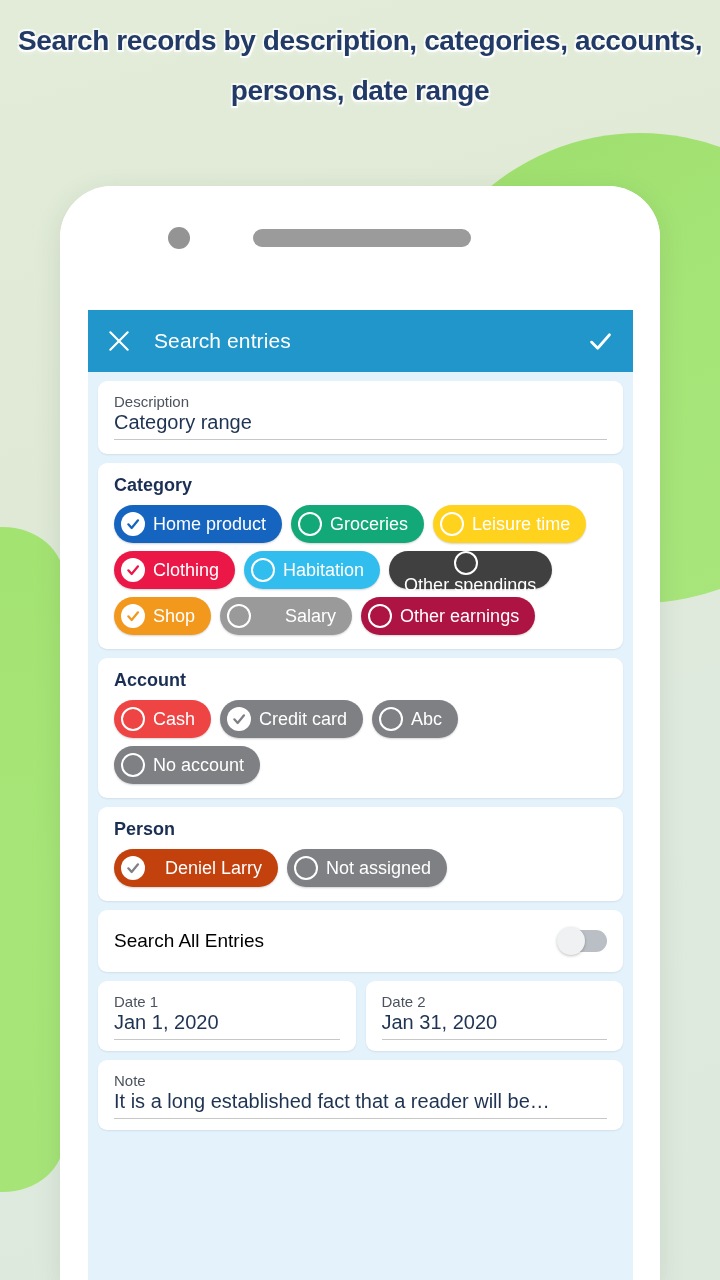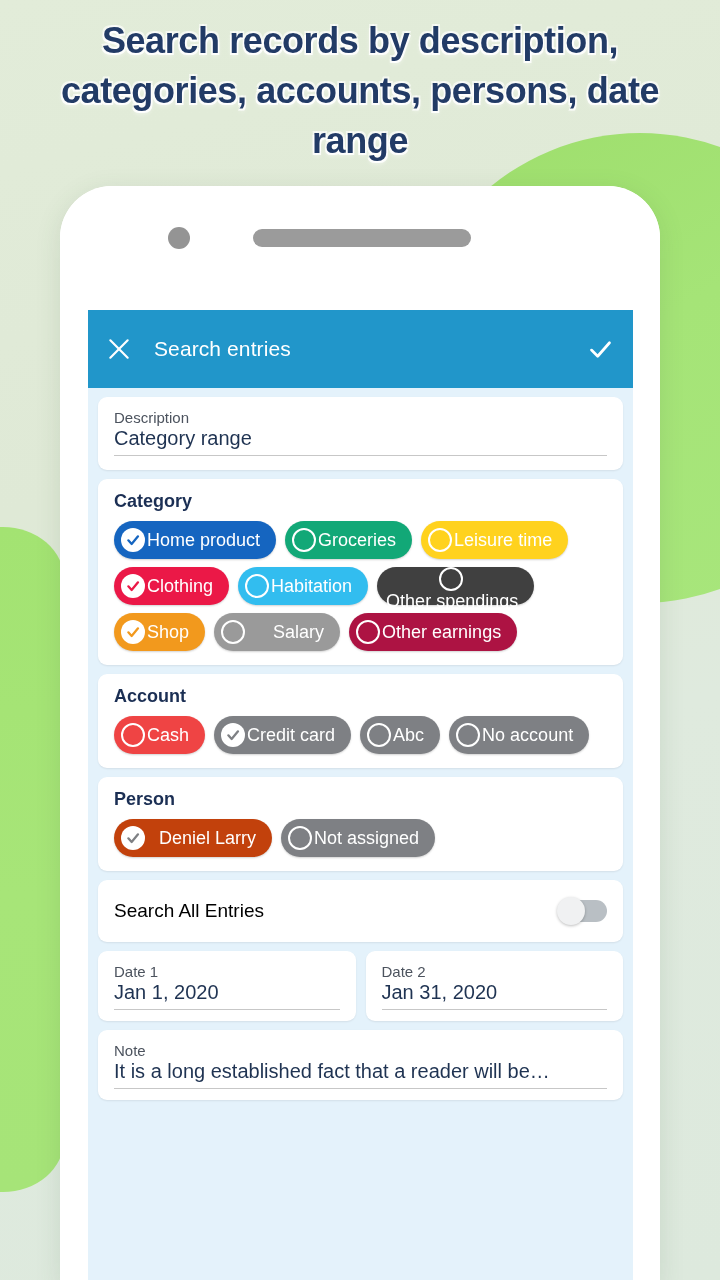--- a/index.html
+++ b/index.html
@@ -36,21 +36,21 @@
     background: linear-gradient(180deg, #a3e372 0%, #a7e578 55%, #a6e478 100%);
   }
 
   
   #headline {
     position: absolute;
     top: 16px;
     left: 0;
     width: 720px;
     text-align: center;
-    font-size: 36px;
+    font-size: 28px;
     line-height: 50px;
     font-weight: bold;
     color: #223b66;
     letter-spacing: -0.4px;
     text-shadow:
        1.6px 1.6px 0 rgba(255,255,255,.85),
       -1.6px 1.6px 0 rgba(255,255,255,.85),
        1.6px -1.6px 0 rgba(255,255,255,.6),
       -1.6px -1.6px 0 rgba(255,255,255,.6),
        0 3px 5px rgba(255,255,255,.65);
@@ -88,21 +88,21 @@
   #app-screen {
     position: absolute;
     left: 28px; top: 124px;
     width: 545px; height: 976px;
     background: #e4f2fb;
     overflow: hidden;
   }
 
   
   #appbar {
-    height: 78px;
+    height: 62px;
     background: #2196ca;
     display: flex;
     align-items: center;
     padding: 0 18px 0 16px;
   }
   #close-icon, #confirm-icon {
     width: 30px; height: 30px;
     display: flex; align-items: center; justify-content: center;
     flex: none;
   }
@@ -151,21 +151,21 @@
     display: inline-flex;
     align-items: center;
     height: 38px;
     padding: 0 16px 0 7px;
     border-radius: 19px;
     color: #ffffff;
     font-size: 18px;
     white-space: nowrap;
     box-shadow: 0 1px 2px rgba(0,0,0,.18);
   }
-  .chip .chip-label { margin-left: 2px; }
+  .chip .chip-label { margin-left: 8px; }
 
   .chip-mark {
     width: 24px; height: 24px; flex: none;
     border-radius: 50%;
     display: flex; align-items: center; justify-content: center;
   }
   .chip-mark.off { border: 2.4px solid #ffffff; }
   .chip-mark.on  { background: #ffffff; }
 
   

